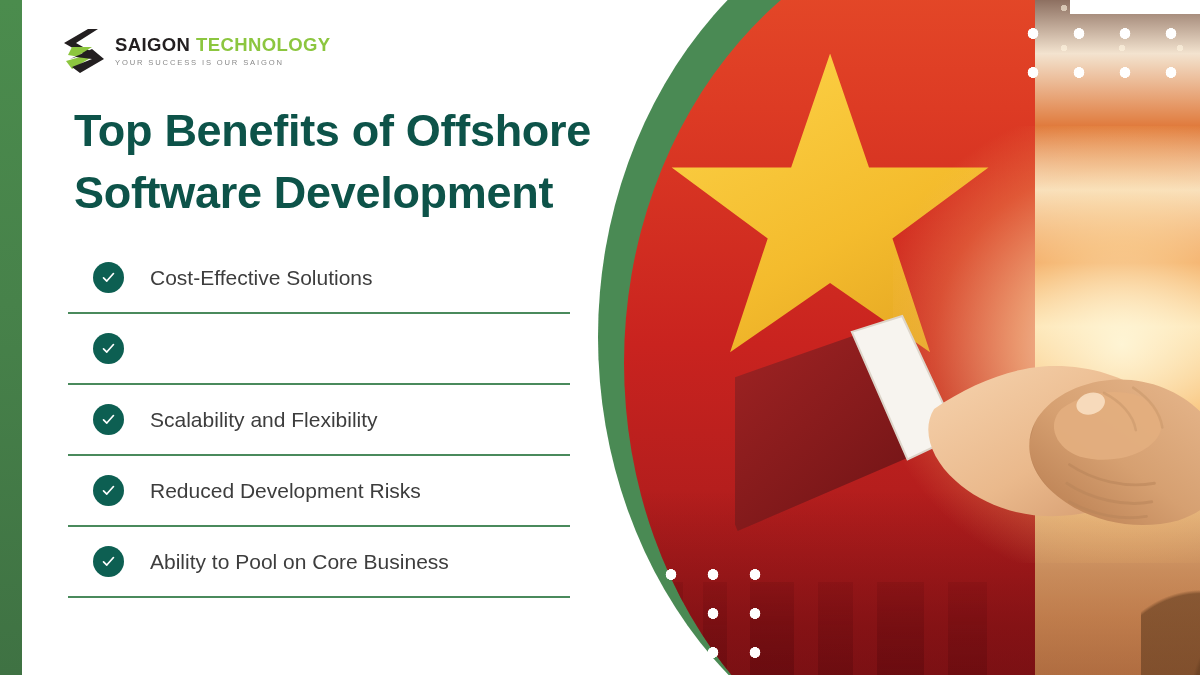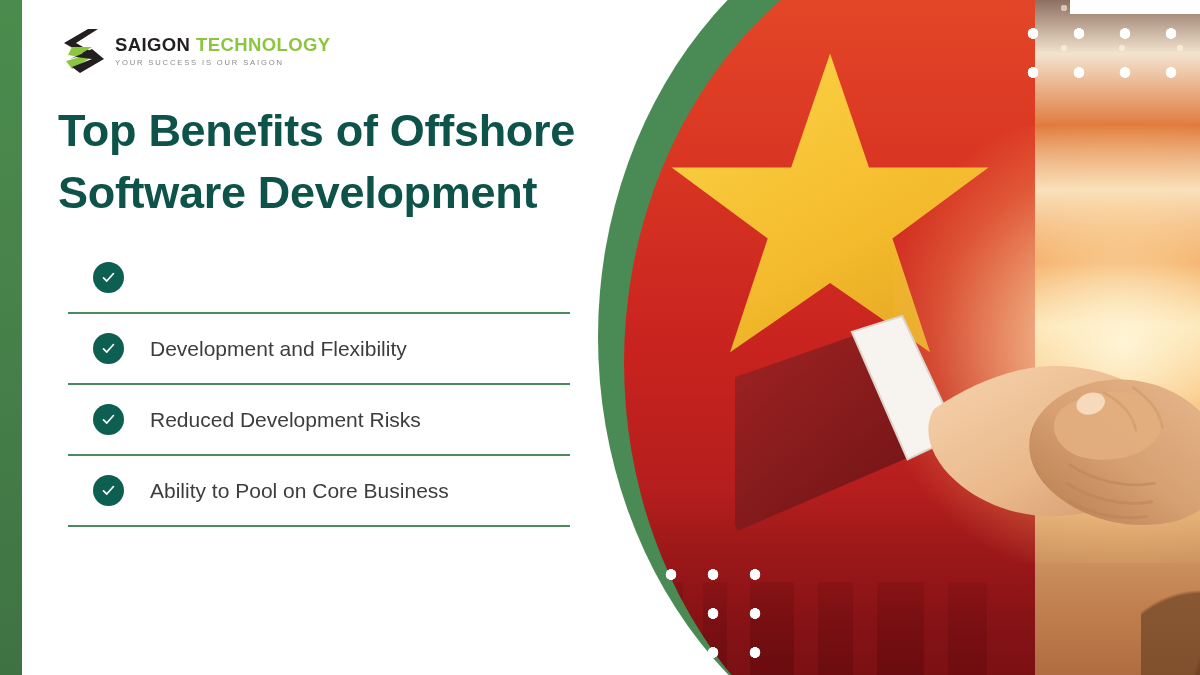--- a/index.html
+++ b/index.html
@@ -58,21 +58,21 @@
     font-size: 7.6px;
     letter-spacing: 1.85px;
     color: #8a8a8a;
     margin-top: 3px;
     white-space: nowrap;
   }
 
   
   .headline {
     position: absolute;
-    left: 58px; top: 100px;
+    left: 74px; top: 100px;
     width: 600px;
     font-size: 45px;
     font-weight: 700;
     line-height: 1.38;
     color: #0d5349;
     letter-spacing: -0.3px;
   }
   .headline .ln { display: block; }
 
   
@@ -303,37 +303,45 @@
     </div>
   </div>
 
   <h1 class="headline">
     <span class="ln">Top Benefits of Offshore</span>
     <span class="ln">Software Development</span>
   </h1>
 
   <div class="benefits">
 
-
     <div class="benefit-row">
       <span class="check-badge">
         <svg viewBox="0 0 24 24" width="17" height="17" aria-hidden="true">
           <path d="M5 12.6 L9.6 17 L19 6.4" fill="none" stroke="#ffffff" stroke-width="2.4" stroke-linecap="round" stroke-linejoin="round"></path>
         </svg>
       </span>
-    </div>
-
+      <span class="benefit-label">Cost-Effective Solutions</span>
+    </div>
 
     <div class="benefit-row">
       <span class="check-badge">
         <svg viewBox="0 0 24 24" width="17" height="17" aria-hidden="true">
           <path d="M5 12.6 L9.6 17 L19 6.4" fill="none" stroke="#ffffff" stroke-width="2.4" stroke-linecap="round" stroke-linejoin="round"></path>
         </svg>
       </span>
-      <span class="benefit-label">Development and Flexibility</span>
+    </div>
+
+
+    <div class="benefit-row">
+      <span class="check-badge">
+        <svg viewBox="0 0 24 24" width="17" height="17" aria-hidden="true">
+          <path d="M5 12.6 L9.6 17 L19 6.4" fill="none" stroke="#ffffff" stroke-width="2.4" stroke-linecap="round" stroke-linejoin="round"></path>
+        </svg>
+      </span>
+      <span class="benefit-label">Scalability and Flexibility</span>
     </div>
 
     <div class="benefit-row">
       <span class="check-badge">
         <svg viewBox="0 0 24 24" width="17" height="17" aria-hidden="true">
           <path d="M5 12.6 L9.6 17 L19 6.4" fill="none" stroke="#ffffff" stroke-width="2.4" stroke-linecap="round" stroke-linejoin="round"></path>
         </svg>
       </span>
       <span class="benefit-label">Reduced Development Risks</span>
     </div>

